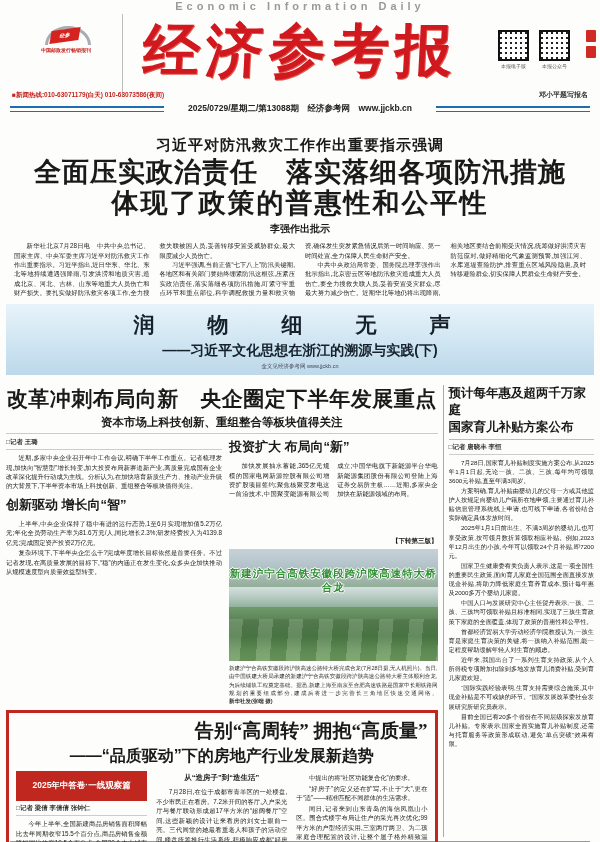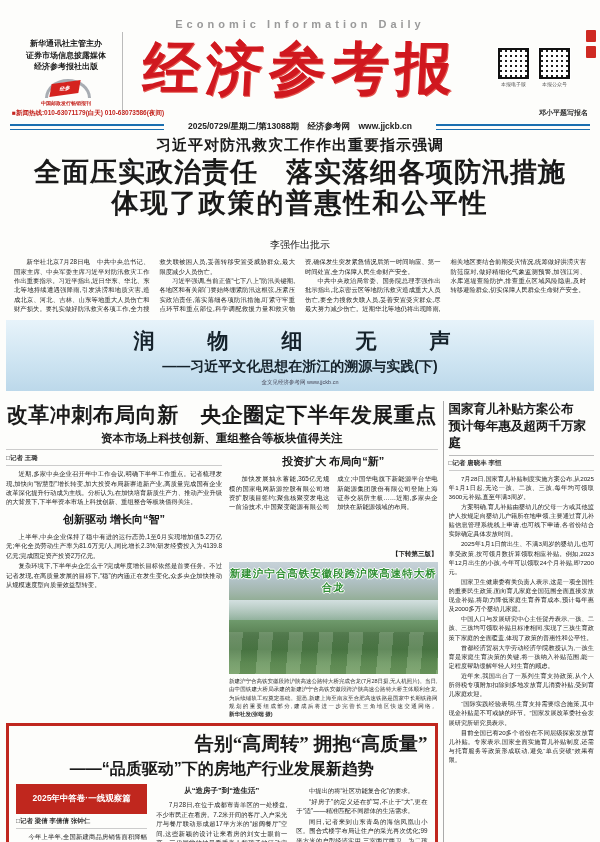--- a/index.html
+++ b/index.html
@@ -3,21 +3,21 @@
 <meta charset="utf-8">
 <style>
   html,body{margin:0;padding:0;background:#e9e9e7;}
   .page{position:relative;width:600px;height:842px;margin:0 auto;background:#fdfdfb;overflow:hidden;
         font-family:"Liberation Sans","DejaVu Sans",sans-serif;color:#1a1a1a;}
   .serif{font-family:"Liberation Serif","DejaVu Serif",serif;}
   p{margin:0;text-indent:2em;}
 
   
   .masthead{position:relative;height:132px;padding:0 10px;}
-  .eng-title{text-align:center;font-size:11px;font-weight:bold;color:#9a9a9a;letter-spacing:4px;padding-top:18px;}
+  .eng-title{text-align:center;font-size:11px;font-weight:bold;color:#9a9a9a;letter-spacing:4px;padding-top:0;}
   .mast-row{display:flex;align-items:flex-start;margin-top:2px;}
   .sponsor{width:112px;text-align:center;padding-top:6px;border-right:1px solid #bbb;height:76px;}
   .sponsor .line{font-size:8px;font-weight:bold;line-height:1.45;}
   .logo{width:46px;height:22px;margin:4px auto 1px;position:relative;}
   .logo .swoosh{position:absolute;left:2px;top:2px;width:40px;height:16px;border:3px solid #a8adb3;border-bottom:none;border-radius:50% 50% 0 0/100% 100% 0 0;}
   .logo .band{position:absolute;left:8px;top:5px;width:28px;height:13px;background:#d5231f;transform:skewX(-18deg) rotate(-8deg);color:#fff;font-size:5px;font-weight:bold;line-height:13px;text-align:center;}
   .logo-cap{font-size:5px;color:#c4251f;font-weight:bold;}
   .title-wrap{flex:1;text-align:center;}
   .paper-title{font-size:57px;font-weight:bold;color:#d0181f;letter-spacing:6px;line-height:1.0;
                transform:skewX(-3deg);margin-top:8px;text-shadow:1px 1px 0 #e4554e;}
@@ -34,21 +34,21 @@
   .calligrapher{font-size:7px;font-weight:bold;color:#333;}
   .date-row{display:flex;align-items:center;gap:24px;margin-top:3px;}
   .blue-rule{flex:1;height:3px;border-top:2px solid #1b6fb0;border-bottom:1px solid #1b6fb0;}
   .date-text{font-size:8.5px;font-weight:bold;color:#222;}
 
   
   .top-story{padding:4px 14px 0;}
   .kicker{text-align:center;font-size:15px;font-weight:bold;letter-spacing:1px;}
   .headline-l1{text-align:center;font-size:27px;font-weight:bold;letter-spacing:1px;line-height:1.15;margin-top:2px;}
   .headline-l2{text-align:center;font-size:27px;font-weight:bold;letter-spacing:2px;line-height:1.15;}
-  .top-byline{text-align:center;font-size:10px;font-weight:normal;margin:19px 0 5px;}
+  .top-byline{text-align:center;font-size:10px;font-weight:bold;margin:3px 0 5px;}
   .top-body{column-count:4;column-gap:10px;font-size:6.3px;line-height:1.5;text-align:justify;height:58px;overflow:hidden;color:#222;}
 
   
   .banner{margin:5px 6px 4px;background:linear-gradient(180deg,#e7f3fa 0%,#cfe5f2 55%,#bcd8ea 100%);
           text-align:center;padding:7px 0 5px;}
   .banner-title{font-size:21px;font-weight:bold;letter-spacing:16px;color:#15222b;}
   .banner-sub{font-size:14px;font-weight:bold;margin-top:3px;color:#15222b;}
   .banner-note{font-size:5.5px;color:#445;margin-top:3px;}
 
   
@@ -57,30 +57,30 @@
   .main-right{width:147px;border-left:1px solid #aaa;padding-left:5px;overflow:hidden;}
 
   .cp-headline{text-align:center;font-size:21px;font-weight:bold;letter-spacing:0.5px;}
   .cp-subtitle{text-align:center;font-size:11.5px;font-weight:bold;margin-top:2px;padding-bottom:3px;border-bottom:1px solid #ccc;}
   .cp-row{display:flex;gap:7px;margin-top:4px;}
   .cp-left{width:216px;}
   .cp-mid{flex:1;min-width:0;}
   .byline{font-size:6.5px;font-weight:bold;color:#333;padding-bottom:2px;border-bottom:1px solid #ccc;margin-bottom:3px;}
   .body-text{font-size:6.3px;line-height:1.5;text-align:justify;color:#222;}
   .body-text p{margin-bottom:1px;}
-  .subhead{text-align:center;font-size:11px;font-weight:bold;margin:5px 0;}
+  .subhead{font-size:13px;font-weight:bold;margin:5px 0;}
   .mid-cols{column-count:2;column-gap:8px;height:74px;overflow:hidden;}
   .continued{text-align:right;font-size:6.5px;font-weight:bold;margin:2px 0 3px;text-indent:0;}
 
   .photo{position:relative;width:100%;height:112px;margin-top:2px;background:
      linear-gradient(180deg,#c7d2d8 0%,#b4c4cb 14%,#a3b7ae 26%,#8aa98b 38%,#6f9a6c 52%,#587f52 66%,#4e7a47 78%,#66935a 90%,#729d62 100%);overflow:hidden;}
   .photo .water{position:absolute;left:0;top:34%;width:100%;height:18%;background:linear-gradient(180deg,rgba(222,232,236,.85),rgba(180,200,205,.5));}
   .photo .field{position:absolute;left:0;bottom:0;width:100%;height:38%;
      background:repeating-linear-gradient(95deg,rgba(255,255,255,.12) 0 14px,rgba(30,70,30,.14) 14px 30px);}
-  .photo-overlay{position:absolute;top:5px;width:100%;text-align:center;font-size:10.5px;font-weight:bold;color:#2f8f33;
+  .photo-overlay{position:absolute;top:18px;width:100%;text-align:center;font-size:10.5px;font-weight:bold;color:#2f8f33;
      text-shadow:-1px 0 #fff,1px 0 #fff,0 -1px #fff,0 1px #fff;letter-spacing:1px;}
   .photo-caption{font-size:5.5px;line-height:1.5;text-align:justify;color:#333;margin-top:3px;text-indent:0;}
   .photo-caption .credit{font-weight:bold;white-space:nowrap;}
 
   
   .ra-title{font-size:12.5px;font-weight:bold;line-height:1.35;padding-bottom:3px;border-bottom:1px solid #bbb;}
   .ra-byline{font-size:6.5px;font-weight:bold;color:#333;margin:3px 0;padding-bottom:2px;border-bottom:1px solid #ccc;}
   .ra-body{font-size:6.2px;line-height:1.47;text-align:justify;color:#222;height:388px;overflow:hidden;}
   .ra-body p{margin-bottom:1px;}
 
@@ -102,25 +102,20 @@
 <div class="page">
 
   <div class="masthead">
     <div class="eng-title">Economic Information Daily</div>
     <div class="seals">
       <div class="seal"></div>
       <div class="seal"></div>
     </div>
     <div class="mast-row">
       <div class="sponsor">
-        <div class="sponsor-lines">
-            <div class="line">新华通讯社主管主办</div>
-            <div class="line">证券市场信息披露媒体</div>
-            <div class="line">经济参考报社出版</div>
-          </div>
         <div class="logo">
           <div class="swoosh"></div>
           <div class="band">经参</div>
         </div>
         <div class="logo-cap">中国邮政发行畅销报刊</div>
       </div>
       <div class="title-wrap">
         <div class="paper-title serif">经济参考报</div>
       </div>
       <div class="qr-zone">
@@ -224,22 +219,22 @@
                 <p>“好房子”的定义还在扩写,不止于“大”,更在于“适”——精准匹配不同群体的生活需求。</p>
                 <p>同日,记者来到山东青岛的海信凤凰山小区。围合式楼宇布局让住户的采光再次优化;99平方米的户型经济实用,三室两厅两卫、为二孩家庭合理配置的设计,让整个屋子格外精致温馨。</p>
               </div>
           </div>
         </div>
       </div>
     </div>
 
     <div class="main-right">
       <div class="ra-title">
+        <div>预计每年惠及超两千万家庭</div>
         <div>国家育儿补贴方案公布</div>
-        <div>预计每年惠及超两千万家庭</div>
       </div>
       <div class="ra-byline">□记者 唐晓丰 李恒</div>
       <div class="ra-body">
           <p>7月28日,国家育儿补贴制度实施方案公布,从2025年1月1日起,无论一孩、二孩、三孩,每年均可领取3600元补贴,直至年满3周岁。</p>
           <p>方案明确,育儿补贴由婴幼儿的父母一方或其他监护人按规定向婴幼儿户籍所在地申领,主要通过育儿补贴信息管理系统线上申请,也可线下申请,各省份结合实际确定具体发放时间。</p>
           <p>2025年1月1日前出生、不满3周岁的婴幼儿,也可享受政策,按可领月数折算领取相应补贴。例如,2023年12月出生的小孩,今年可以领取24个月补贴,即7200元。</p>
           <p>国家卫生健康委有关负责人表示,这是一项全国性的重要民生政策,面向育儿家庭全国范围全面直接发放现金补贴,将助力降低家庭生育养育成本,预计每年惠及2000多万个婴幼儿家庭。</p>
           <p>中国人口与发展研究中心主任贺丹表示,一孩、二孩、三孩均可领取补贴且标准相同,实现了三孩生育政策下家庭的全面覆盖,体现了政策的普惠性和公平性。</p>
           <p>首都经济贸易大学劳动经济学院教授认为,一孩生育是家庭生育决策的关键,将一孩纳入补贴范围,能一定程度帮助缓解年轻人对生育的顾虑。</p>
           <p>近年来,我国出台了一系列生育支持政策,从个人所得税专项附加扣除到多地发放育儿消费补贴,受到育儿家庭欢迎。</p>

